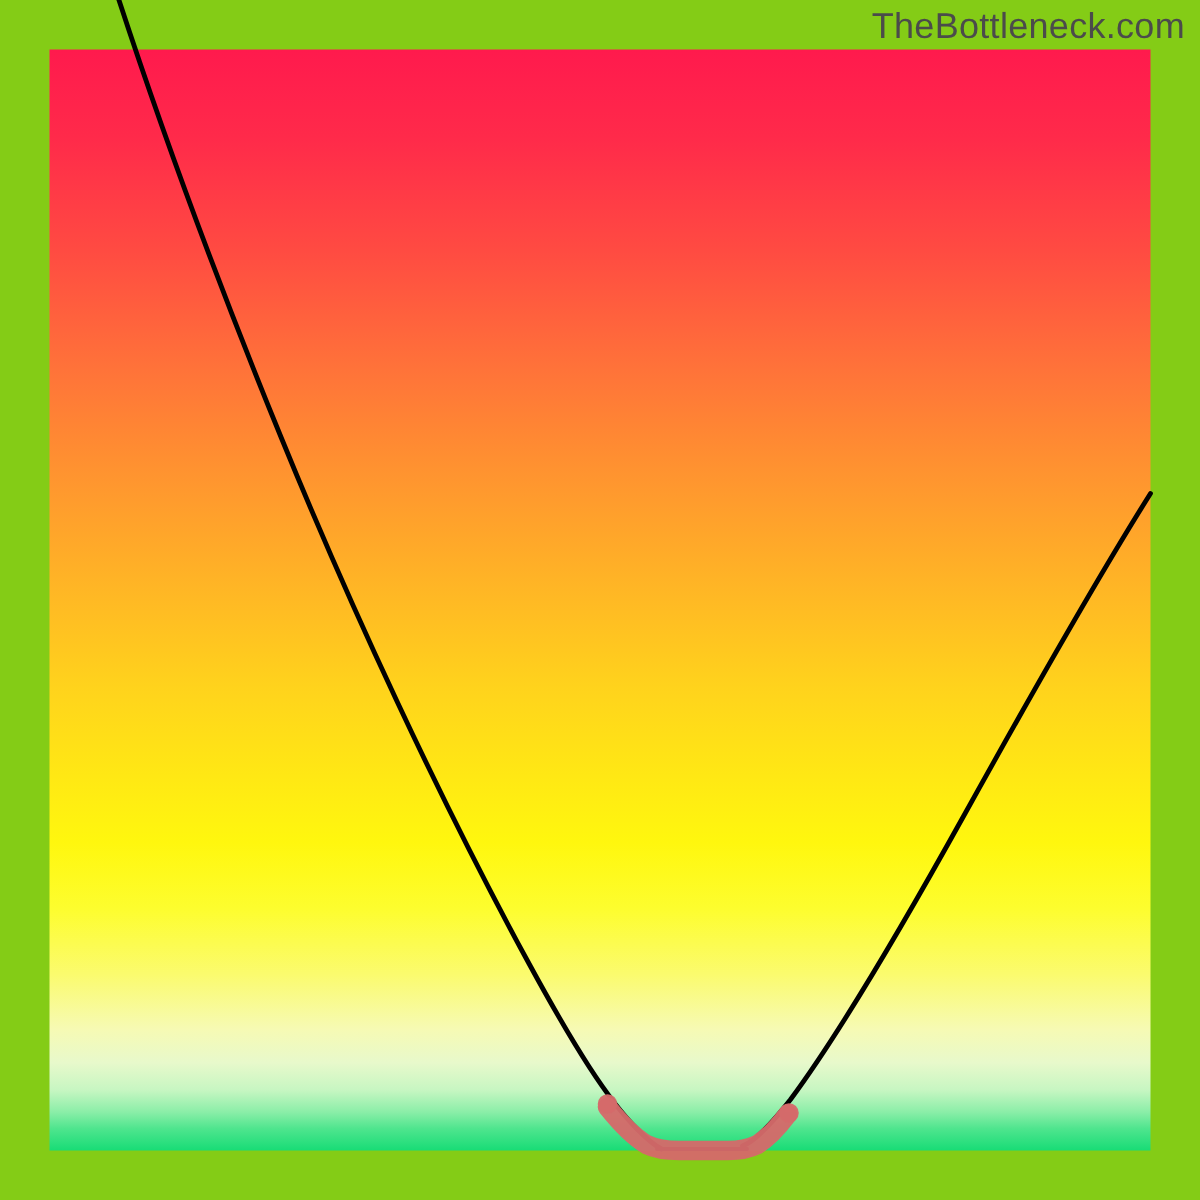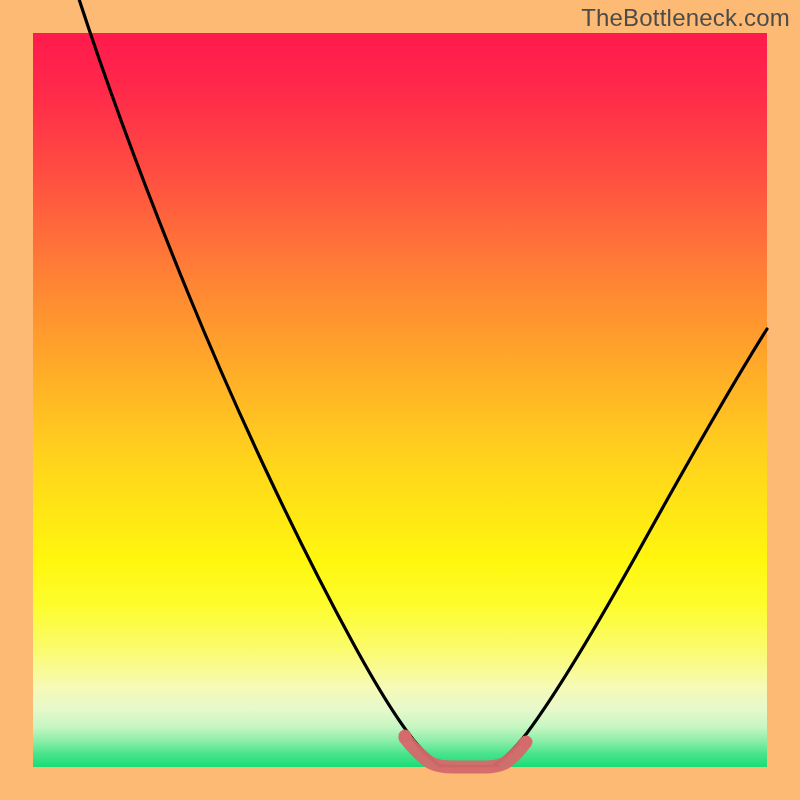--- a/index.html
+++ b/index.html
@@ -10,21 +10,21 @@
     background: #000000;
     overflow: hidden;
     font-family: Arial, Helvetica, sans-serif;
   }
   .frame {
     position: absolute;
     left: 0;
     top: 0;
     width: 800px;
     height: 800px;
-    background: #fdba74;
+    background: #84cc16;
   }
   .plot-area {
     position: absolute;
     left: 33px;
     top: 33px;
     width: 734px;
     height: 734px;
     
     background: linear-gradient(to bottom,
       #ff1a4d 0%,

